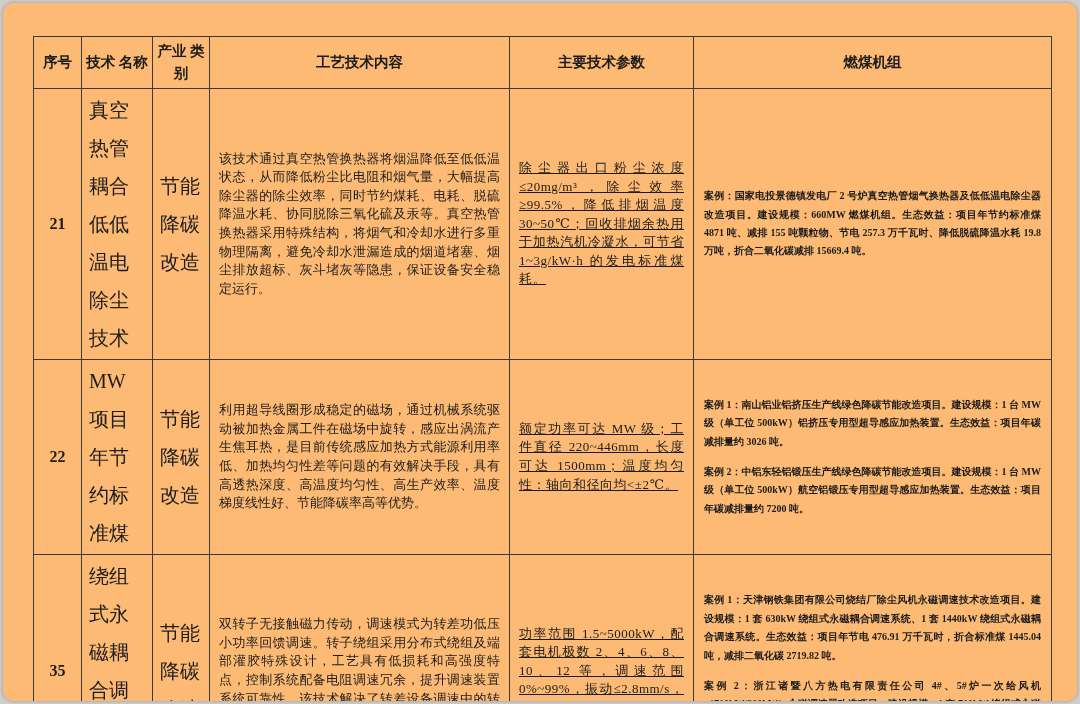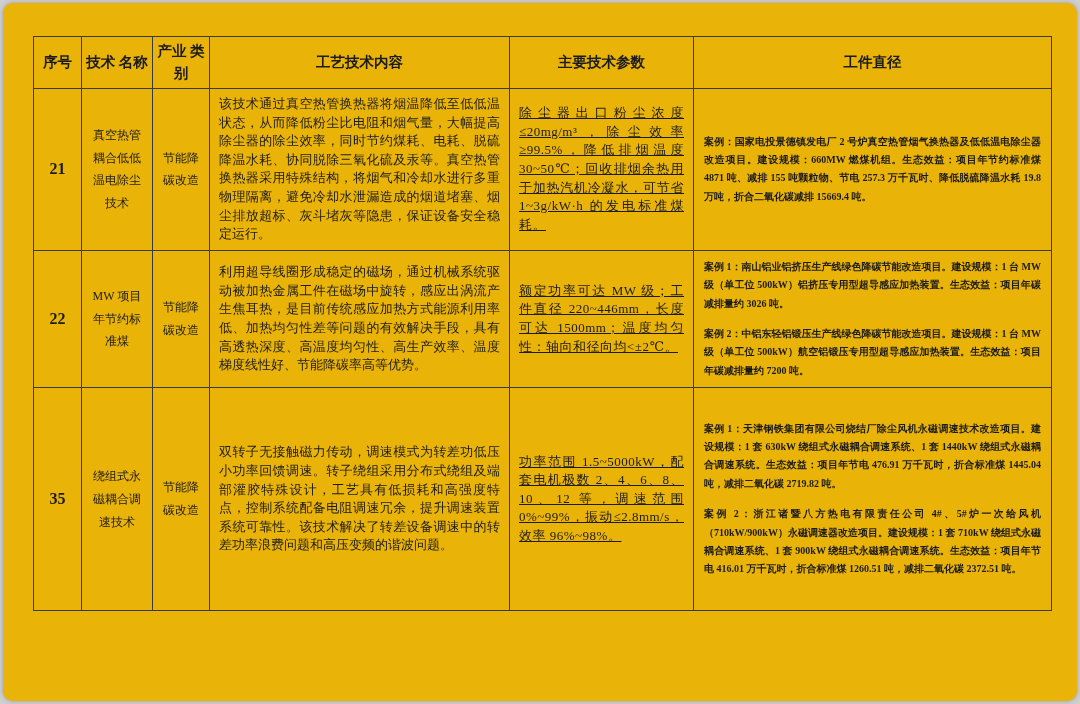--- a/index.html
+++ b/index.html
@@ -7,21 +7,21 @@
   body {
     background: #cfcfcd;
     font-family: "Liberation Serif", "DejaVu Serif", serif;
     color: #1c1c1c;
     position: relative;
   }
   .page {
     position: absolute;
     left: 3px; top: 3px;
     width: 1074px; height: 698px;
-    background: #eab308;
+    background: #fdba74;
     border-radius: 10px;
     box-shadow: 0 0 4px rgba(0,0,0,.25);
     overflow: hidden;
   }
   table.doc-table {
     position: absolute;
     left: 30px; top: 33px;
     width: 1018px;
     border-collapse: collapse;
     table-layout: fixed;
@@ -34,24 +34,24 @@
   .doc-table th {
     font-weight: bold;
     font-size: 14.5px;
     line-height: 1.45;
     text-align: center;
     padding: 4px 2px;
     height: 52px;
   }
   td.c-no { text-align: center; font-size: 16px; font-weight: bold; }
   td.c-name, td.c-cat {
-    text-align: center;
-    font-size: 12px;
+    text-align: left;
+    font-size: 20px;
     line-height: 1.9;
-    padding: 20px 7px;
+    padding: 2px 7px;
   }
   td.c-content, td.c-params {
     font-size: 13px;
     line-height: 18.6px;
     text-align: justify;
     text-justify: inter-character;
   }
   td.c-params { letter-spacing: .5px; text-decoration: underline; }
   td.c-cases {
     font-size: 10px;
@@ -89,21 +89,21 @@
       <col style="width:184px">
       <col style="width:358px">
     </colgroup>
     <thead>
       <tr>
         <th>序号</th>
         <th>技术 名称</th>
         <th>产业 类别</th>
         <th>工艺技术内容</th>
         <th>主要技术参数</th>
-        <th>工件直径</th>
+        <th>燃煤机组</th>
       </tr>
     </thead>
     <tbody>
       <tr class="r21">
         <td class="c-no">21</td>
         <td class="c-name">真空热管耦合低低温电除尘技术</td>
         <td class="c-cat">节能降碳改造</td>
         <td class="c-content">该技术通过真空热管换热器将烟温降低至低低温状态，从而降低粉尘比电阻和烟气量，大幅提高除尘器的除尘效率，同时节约煤耗、电耗、脱硫降温水耗、协同脱除三氧化硫及汞等。真空热管换热器采用特殊结构，将烟气和冷却水进行多重物理隔离，避免冷却水泄漏造成的烟道堵塞、烟尘排放超标、灰斗堵灰等隐患，保证设备安全稳定运行。</td>
         <td class="c-params">除尘器出口粉尘浓度≤20mg/m³，除尘效率≥99.5%，降低排烟温度 30~50℃；回收排烟余热用于加热汽机冷凝水，可节省 1~3g/kW·h 的发电标准煤耗。</td>
         <td class="c-cases">

